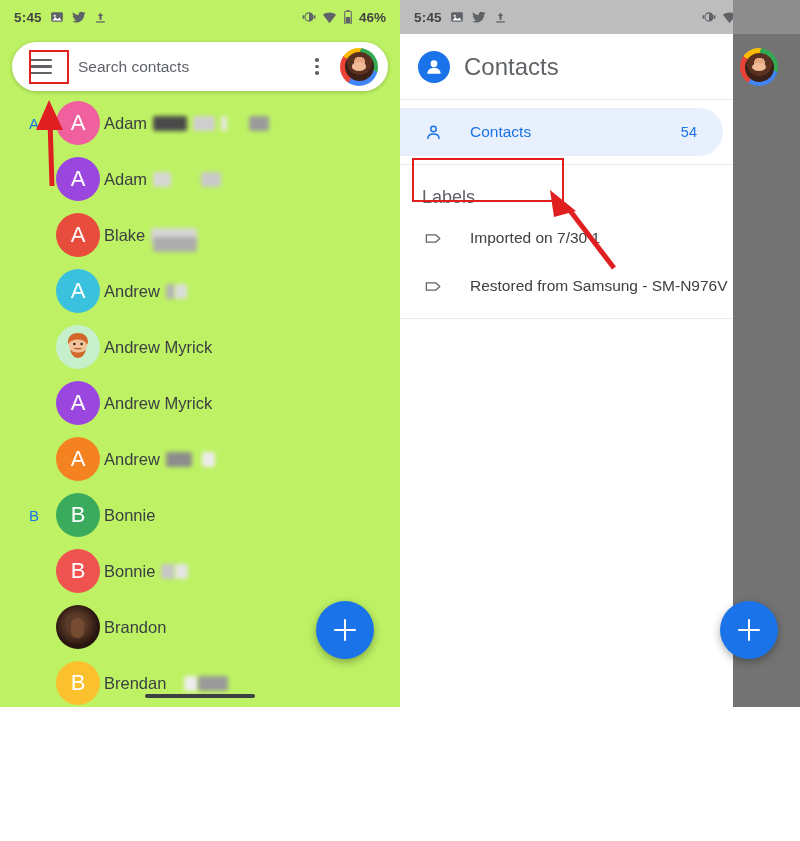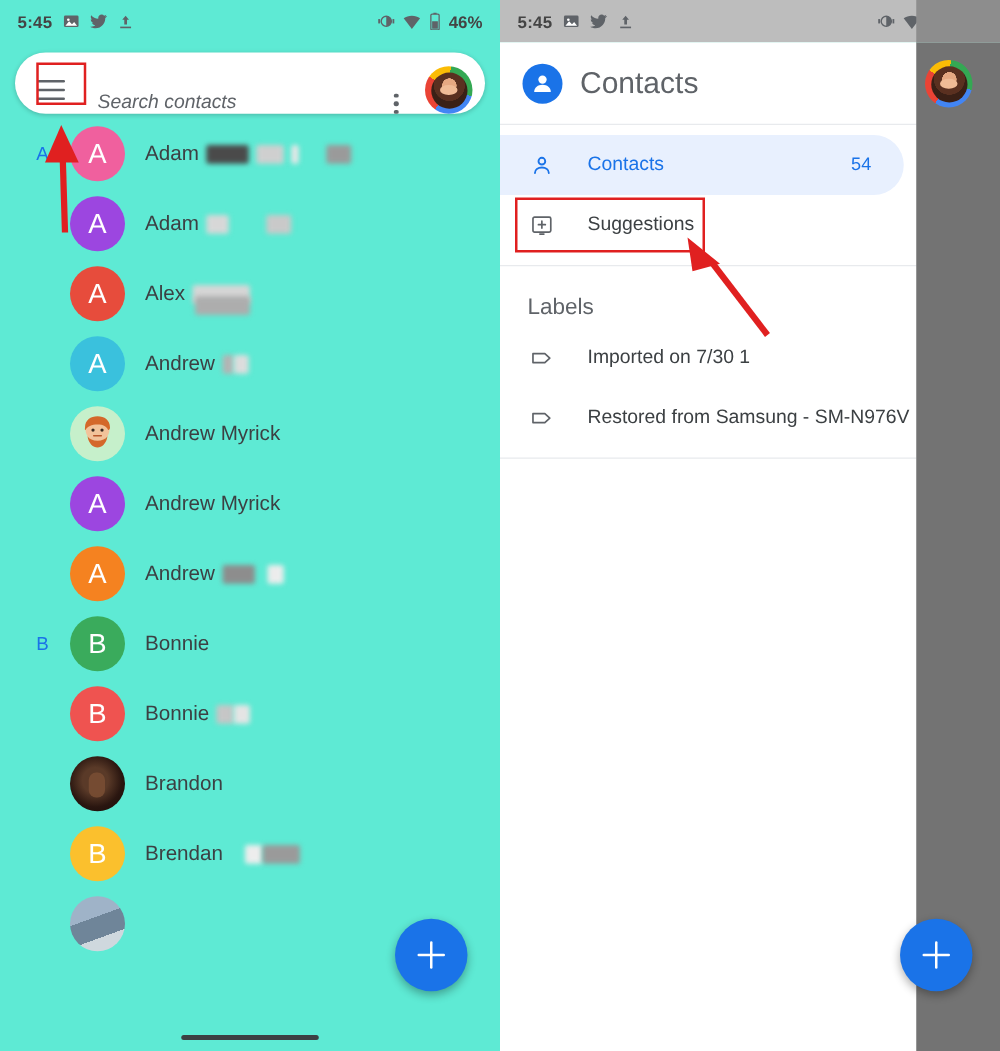--- a/index.html
+++ b/index.html
@@ -5,21 +5,21 @@
   * { box-sizing: border-box; margin: 0; padding: 0; }
   html, body {
     width: 800px; height: 841px;
     font-family: "Liberation Sans", sans-serif;
     background: #ffffff;
     overflow: hidden;
   }
   .screen { position: relative; width: 800px; height: 841px; display: flex; }
 
   
-  .panel { position: relative; width: 400px; height: 841px; overflow: hidden; background: #5eead4; }
+  .panel { position: relative; width: 400px; height: 707px; overflow: hidden; background: #bef264; }
   .panel-left { border-right: 0px solid #ddd; }
 
   
   .statusbar {
     height: 34px; width: 100%;
     display: flex; align-items: center;
     padding: 0 14px;
     font-size: 13.5px; color: #4a4a4a; font-weight: 600;
   }
   .statusbar.tinted { background: #bdbdbd; }
@@ -27,21 +27,21 @@
   .sb-right { margin-left: auto; display: flex; align-items: center; gap: 6px; }
   .sb-time { font-size: 13.5px; letter-spacing: .2px; color:#444; }
   .sb-batt { font-size: 13.5px; color:#444; }
   .sb-ico { display: inline-block; line-height: 0; }
 
   
   .searchwrap { padding: 8px 12px 4px 12px; }
   .searchbar {
     height: 49px; border-radius: 26px; background: #fff;
     box-shadow: 0 1px 4px rgba(0,0,0,.22);
-    display: flex; align-items: flex-end; padding: 0 10px 0 8px; gap: 4px; font-style: italic;
+    display: flex; align-items: center; padding: 0 10px 0 8px; gap: 4px;
   }
   .hamb-hit { width: 42px; height: 38px; display:flex; align-items:center; justify-content:center; }
   .hamb { width: 22px; height: 16px; display:flex; flex-direction:column; justify-content:space-between; }
   .hamb i { display:block; height:2.4px; background:#5f6368; border-radius:1px; }
   .search-placeholder { font-size: 15.5px; color: #5f6368; margin-left: 12px; flex: 1; }
   .dots { width: 26px; display:flex; flex-direction:column; align-items:center; gap:3px; }
   .dots i { width: 3.4px; height: 3.4px; border-radius: 50%; background:#5f6368; display:block; }
   .avatar-ring {
     width: 38px; height: 38px; border-radius: 50%; margin-left: 6px;
     position: relative; flex: none;
@@ -58,21 +58,21 @@
     border-radius:50%; background:#f0bb96;
   }
 
   
   .list { position: relative; }
   .row { display:flex; align-items:center; height:56px; padding-left: 12px; }
   .idx { width: 44px; flex:none; color:#1a73e8; font-size:15px; font-weight:500; text-align:center; }
   .av { width:44px; height:44px; border-radius:50%; flex:none; display:flex;
         align-items:center; justify-content:center; color:#fff; font-size:22px; font-weight:400; }
   .av.photo { font-size:0; }
-  .name { margin-left: 16px; font-size:16.5px; color:#3c4043; display:flex; align-items:center; white-space:nowrap; }
+  .name { margin-left: 4px; font-size:16.5px; color:#3c4043; display:flex; align-items:center; white-space:nowrap; }
   .blur { display:inline-block; height:15px; border-radius:2px; margin-left:6px; filter: blur(2.2px); vertical-align:middle; }
 
   
   .ph-blake { background:
       radial-gradient(circle at 62% 24%, #f08a2a 0 16%, transparent 17%),
       radial-gradient(circle at 40% 28%, #d9b48a 0 12%, transparent 13%),
       linear-gradient(175deg,#8a9a6a 0 38%, #6f7f52 38% 62%, #7b8a5e 62% 100%); }
   .ph-blake::after{ content:""; position:absolute; left:28%; top:34%; width:44%; height:48%;
       background:#2b2b2b; border-radius:5px; }
   .ph-bob { background:
@@ -219,21 +219,21 @@
           <div class="name">
             <span>Adam</span>
             <span class="blur" style="width: 18px; background: rgb(215, 215, 215);"></span>
             <span class="blur" style="width: 20px; background: rgb(201, 201, 201); margin-left: 30px;"></span>
           </div>
         </div>
         <div class="row">
           <div class="idx"></div>
           <div class="av" style="background: rgb(231, 76, 60);">A</div>
           <div class="name">
-            <span>Alex</span>
+            <span>Blake</span>
             <span class="blur" style="width: 46px; background: rgb(214, 214, 214);"></span>
             <span class="blur" style="width: 44px; background: rgb(173, 173, 173); margin-left: -44px; transform: translateY(9px);"></span>
           </div>
         </div>
         <div class="row">
           <div class="idx"></div>
           <div class="av" style="background: rgb(58, 193, 221);">A</div>
           <div class="name">
             <span>Andrew</span>
             <span class="blur" style="width: 9px; background: rgb(180, 180, 180);"></span>
@@ -399,30 +399,20 @@
       <div class="dsec">
         <div class="drow sel">
           <span class="dicon">
             <svg width="19" height="19" viewBox="0 0 24 24">
                 <circle cx="12" cy="7.5" r="3.4" fill="none" stroke="#1a73e8" stroke-width="1.9"></circle>
                 <path d="M5 19.5c0-3.6 3.1-5.6 7-5.6s7 2 7 5.6" fill="none" stroke="#1a73e8" stroke-width="1.9" stroke-linecap="round"></path>
               </svg>
           </span>
           <span class="dlabel">Contacts</span>
           <span class="dcount">54</span>
-        </div>
-        <div class="drow">
-          <span class="dicon">
-            <svg width="19" height="19" viewBox="0 0 24 24">
-              <rect x="3" y="3.5" width="18" height="15" rx="1.6" fill="none" stroke="#5f6368" stroke-width="1.7"></rect>
-              <path d="M12 7.5v7M8.5 11h7" stroke="#5f6368" stroke-width="1.7" stroke-linecap="round"></path>
-              <path d="M10 20.5h4" stroke="#5f6368" stroke-width="1.7" stroke-linecap="round"></path>
-            </svg>
-          </span>
-          <span class="dlabel">Suggestions</span>
         </div>
       </div>
 
       <div class="dsec">
         <div class="dsec-title">Labels</div>
         <div id="label-rows">
             <div class="drow">
               <span class="dicon">
                 <svg width="19" height="19" viewBox="0 0 24 24">
                   <path d="M3 7.5h12l5 4.5-5 4.5H3z" fill="none" stroke="#5f6368" stroke-width="1.7" stroke-linejoin="round"></path>

